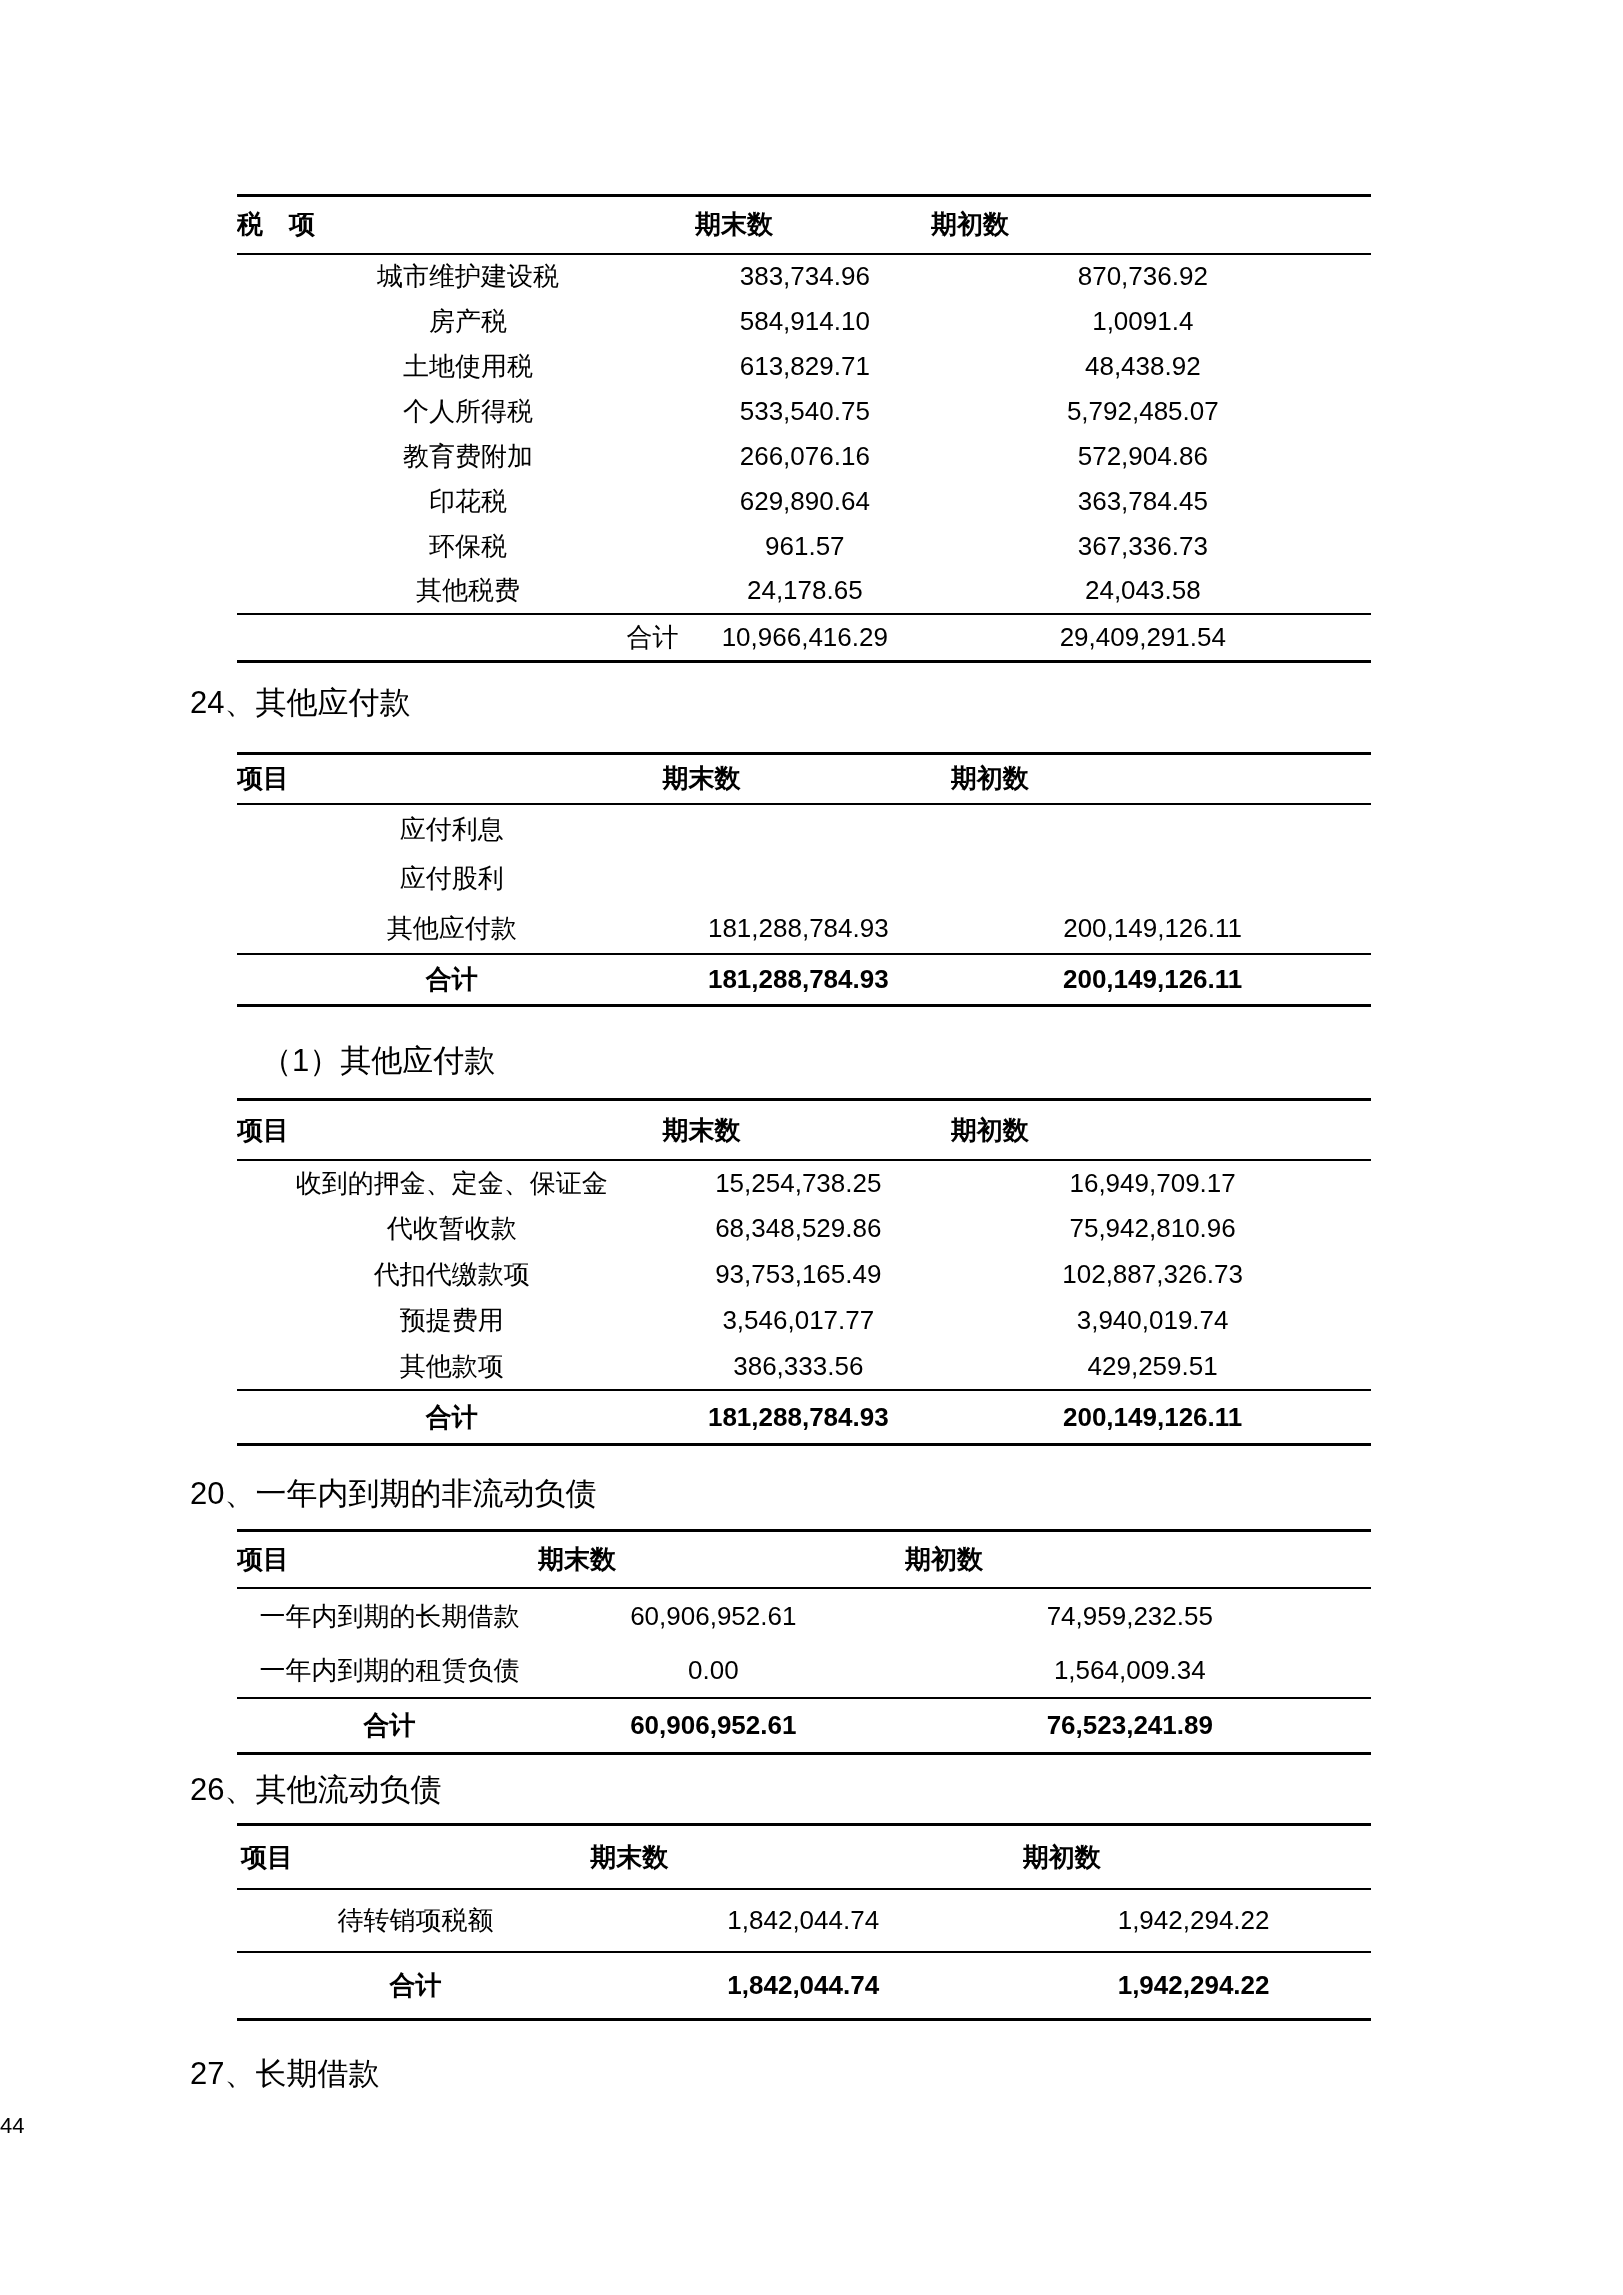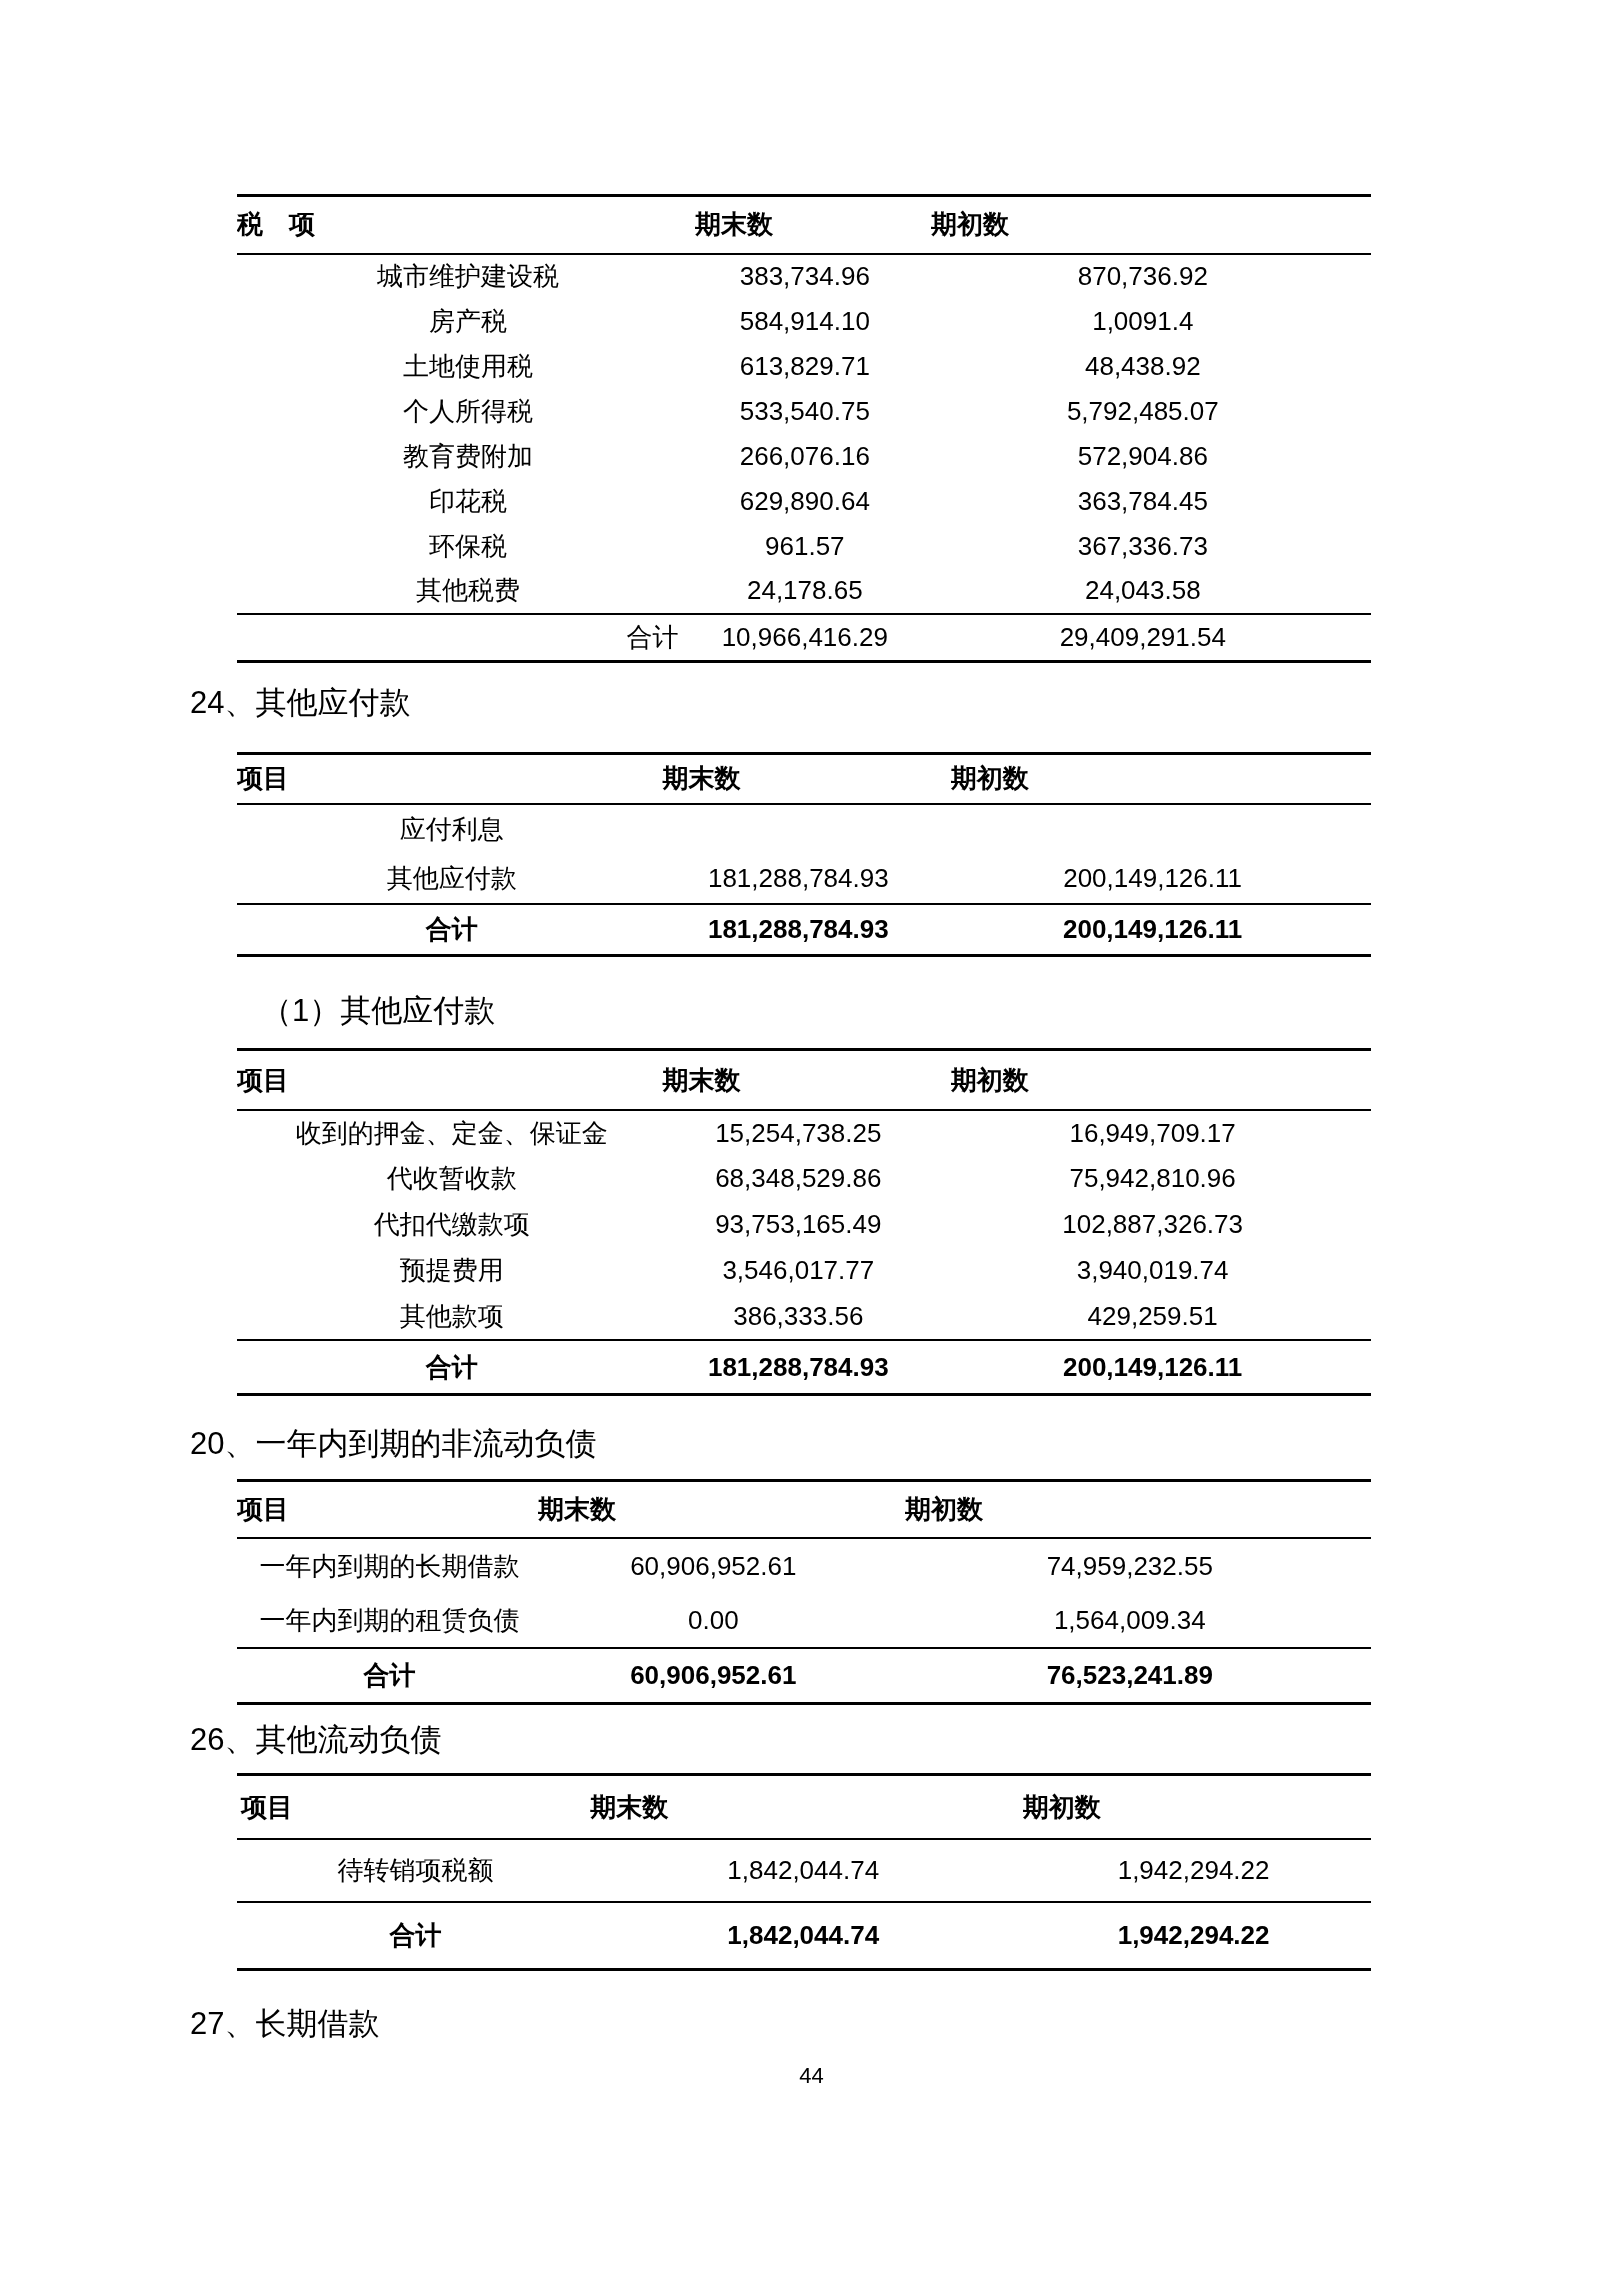--- a/index.html
+++ b/index.html
@@ -76,21 +76,21 @@
   .slot-t2{margin-top:30px;}
   .h24sub{margin-top:35px;}
   .slot-t3{margin-top:18.3px;}
   .h25{margin-top:29px;}
   .slot-t4{margin-top:15.7px;}
   .h26{margin-top:16px;}
   .slot-t5{margin-top:14.4px;}
   .h27{margin-top:34px;}
 
   .page-number{
-    margin-top:19.6px;width:1623px;text-align:center;
+    margin-top:19.6px;width:1623px;text-align:left;
     font-size:22px;
   }
 </style>
 </head>
 <body>
 
 <div class="doc-page">
 
   <div class="table-slot slot-t1">
       <table class="fin-table t1">
@@ -172,20 +172,25 @@
             <th class="h3">期初数</th>
           </tr>
         </thead>
         <tbody>
           <tr>
             <td class="label">应付利息</td>
             <td class="num"></td>
             <td class="num"></td>
           </tr>
           <tr>
+            <td class="label">应付股利</td>
+            <td class="num"></td>
+            <td class="num"></td>
+          </tr>
+          <tr>
             <td class="label">其他应付款</td>
             <td class="num">181,288,784.93</td>
             <td class="num">200,149,126.11</td>
           </tr>
           <tr class="total-row">
             <td class="label">合计</td>
             <td class="num">181,288,784.93</td>
             <td class="num">200,149,126.11</td>
           </tr>
         </tbody>

